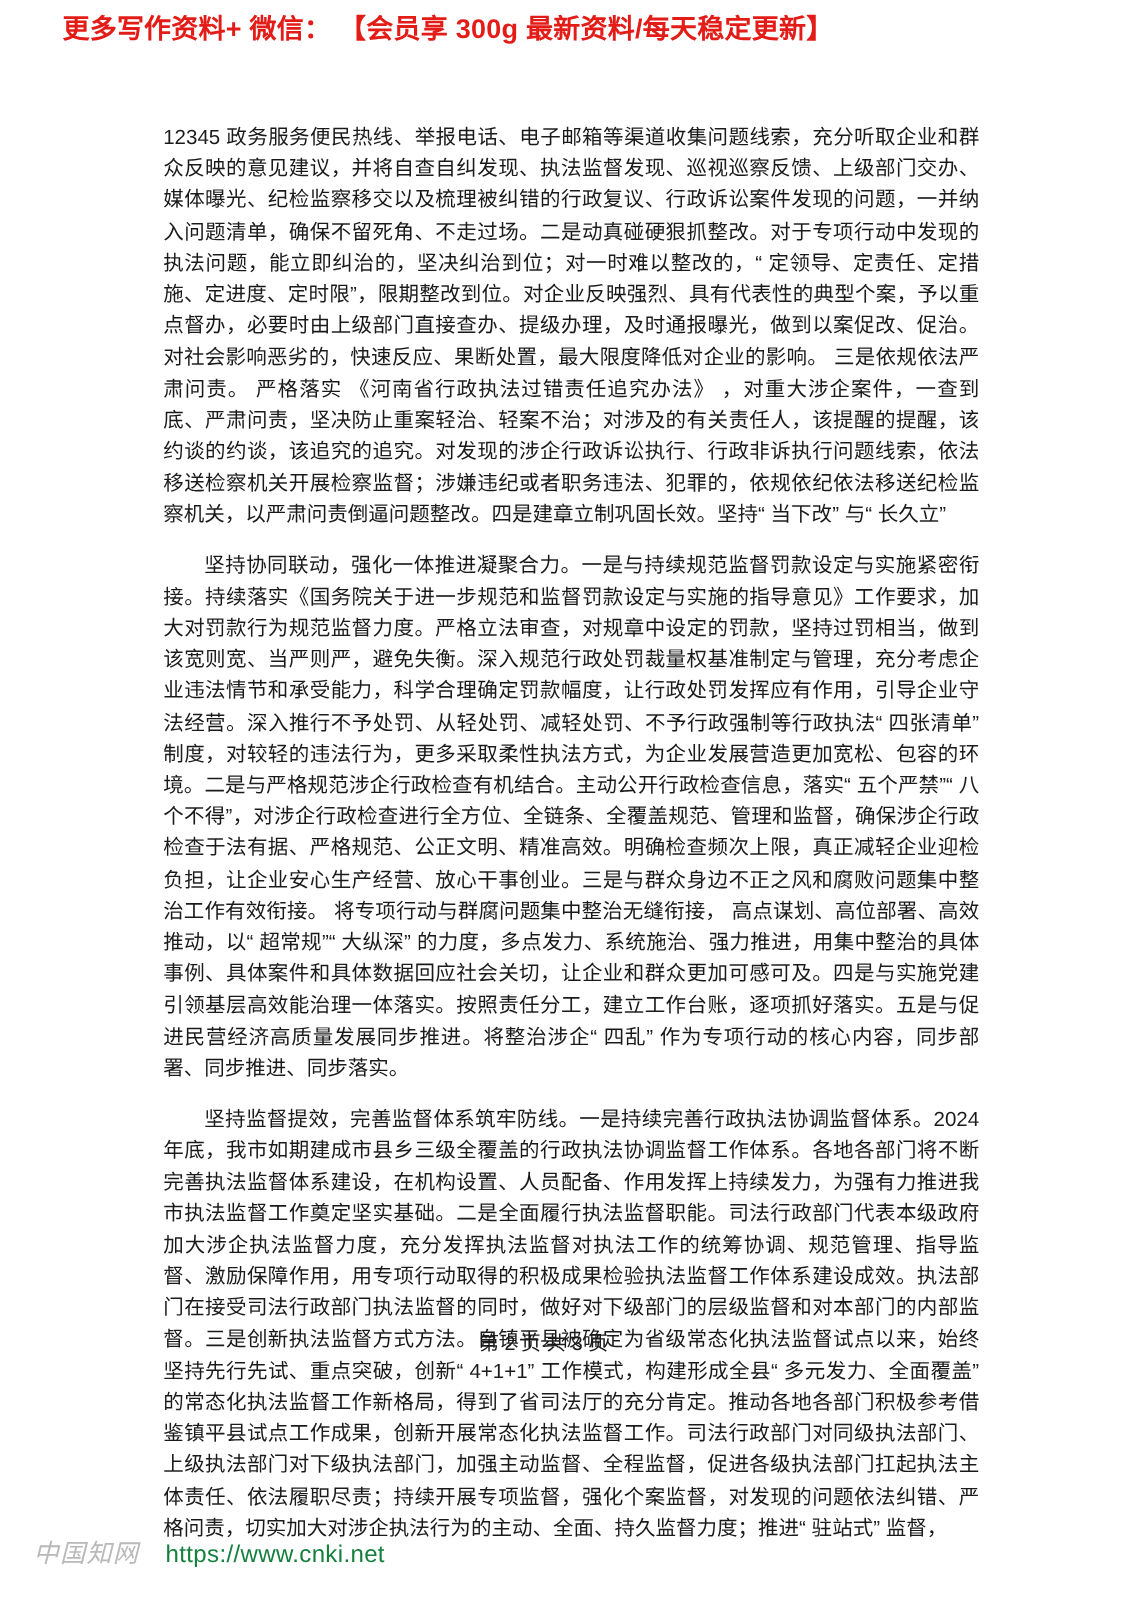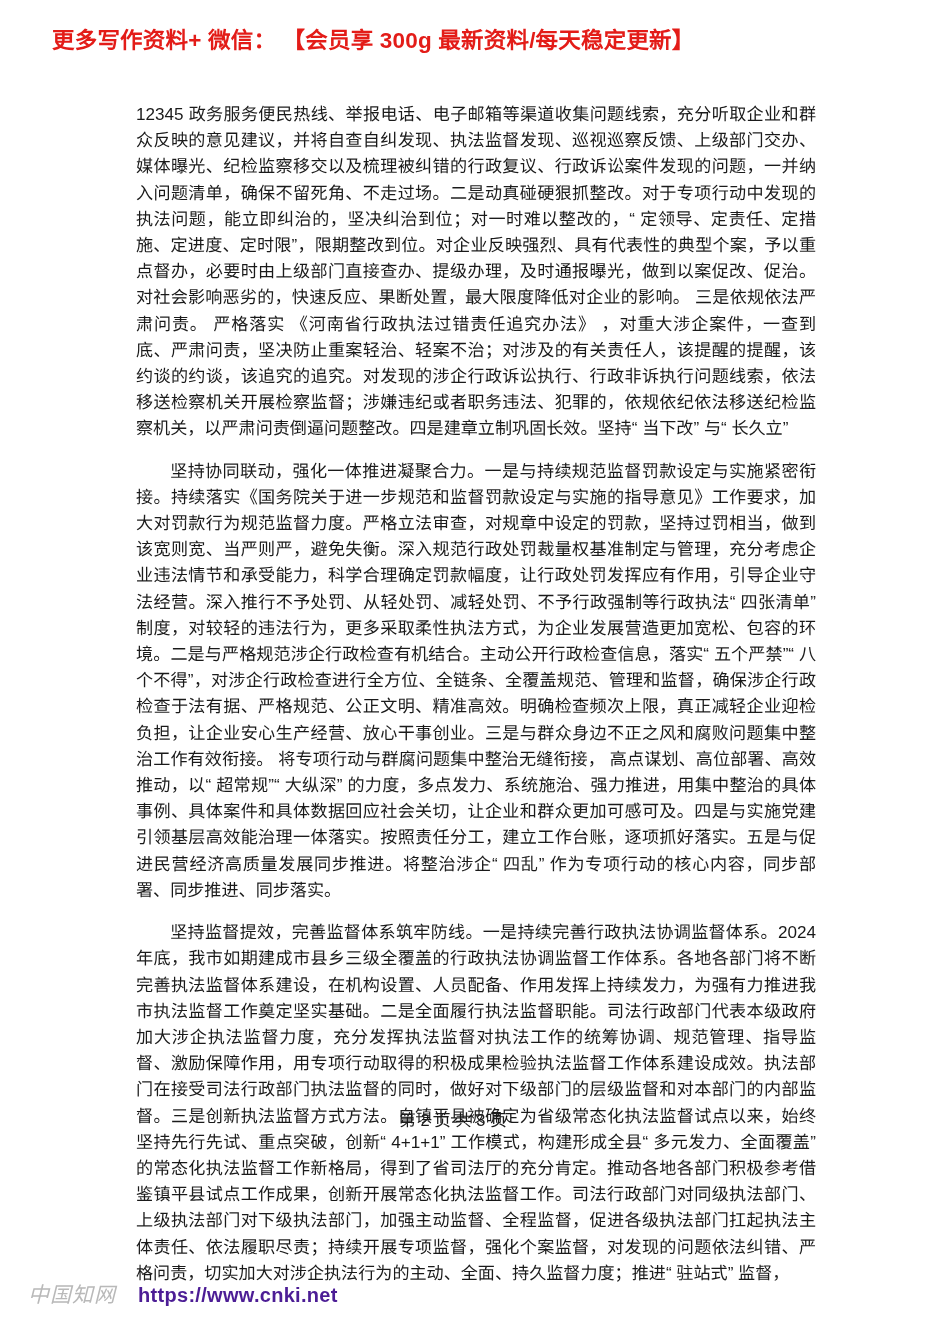--- a/index.html
+++ b/index.html
@@ -21,21 +21,21 @@
     width: 950px;
     height: 1344px;
     background: #ffffff;
     box-sizing: border-box;
   }
 
   
   .promo-banner {
     position: absolute;
     left: 52px;
-    top: 24px;
+    top: 8px;
     width: 846px;
     height: 34px;
     display: flex;
     align-items: flex-start;
     white-space: nowrap;
   }
   .promo-text {
     color: #e31c18;
     font-size: 22.5px;
     font-weight: 700;
@@ -94,23 +94,23 @@
   }
   .wm-brand {
     color: #b9b9b9;
     font-size: 21px;
     font-weight: 400;
     letter-spacing: 1px;
     font-family: "Liberation Sans", "DejaVu Sans", sans-serif;
     font-style: italic;
   }
   .wm-url {
-    color: #4c1d95;
+    color: #15803d;
     font-size: 20px;
-    font-weight: 700;
+    font-weight: 400;
     letter-spacing: 0.3px;
     font-family: "Liberation Sans", "DejaVu Sans", sans-serif;
   }
 </style>
 </head>
 <body>
 
 <div class="page">
 
   <div class="promo-banner">

